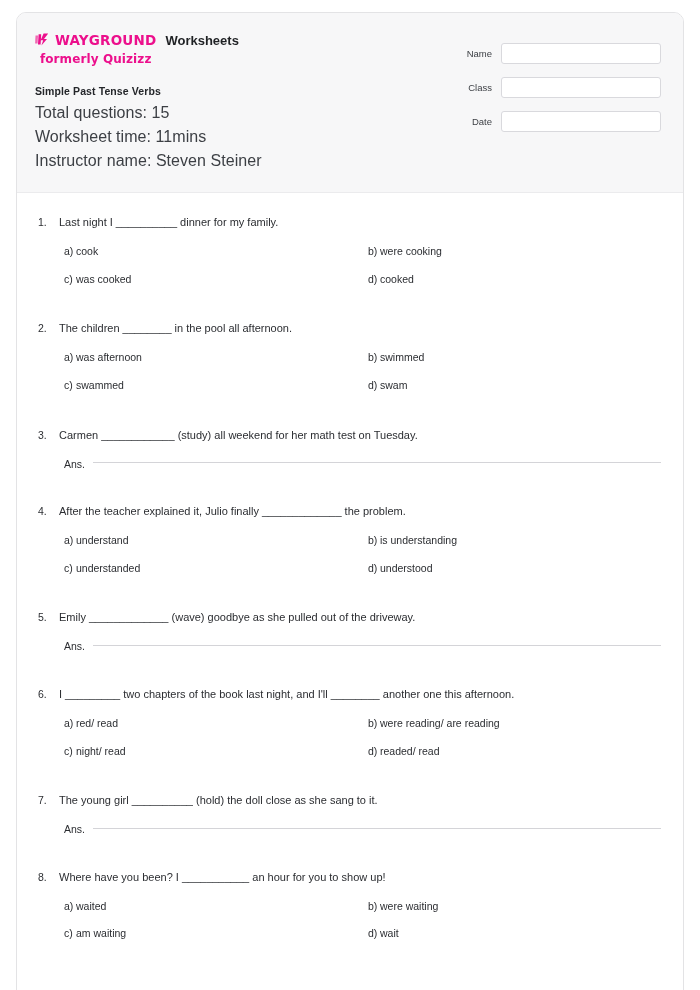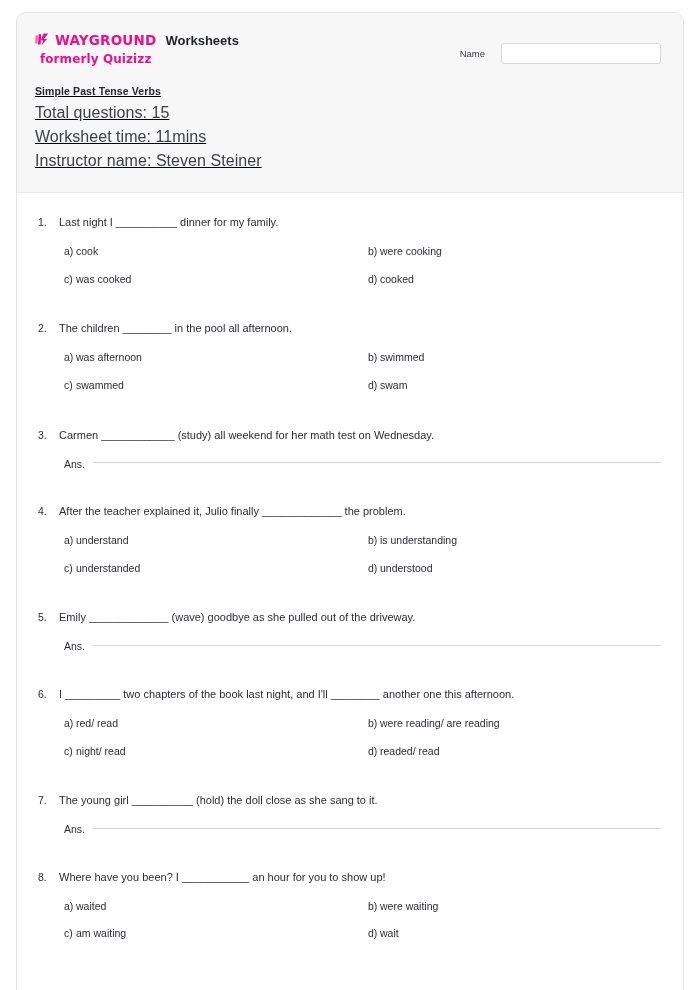--- a/index.html
+++ b/index.html
@@ -90,21 +90,20 @@
   .worksheets-label {
     font-size: 13px;
     font-weight: bold;
     color: #1f2124;
     line-height: 1;
     padding-top: 3px;
   }
 
   .meta {
     margin-top: 19px;
-    text-decoration: underline;
   }
   .meta-title {
     font-size: 10.5px;
     font-weight: bold;
     color: #24262a;
     margin-bottom: 7px;
     letter-spacing: 0.1px;
   }
   .meta-line {
     font-size: 16px;
@@ -122,21 +121,21 @@
   .field-row {
     display: flex;
     align-items: center;
     justify-content: flex-end;
     margin-bottom: 13px;
   }
   .field-row:last-child { margin-bottom: 0; }
   .field-label {
     font-size: 9.5px;
     color: #3c3f44;
-    margin-right: 16px;
+    margin-right: 9px;
     text-align: right;
     min-width: 30px;
   }
   .field-input {
     width: 160px;
     height: 21px;
     background: #ffffff;
     border: 1px solid #d9d9dd;
     border-radius: 3px;
     font-size: 10px;
@@ -256,20 +255,28 @@
           <div class="meta-line">Worksheet time: 11mins</div>
           <div class="meta-line">Instructor name: Steven Steiner</div>
         </div>
       </div>
 
       <div class="fields">
         <div class="field-row">
           <span class="field-label">Name</span>
           <input class="field-input" type="text" value="" style="">
         </div>
+        <div class="field-row">
+          <span class="field-label">Class</span>
+          <input class="field-input" type="text" value="" style="">
+        </div>
+        <div class="field-row">
+          <span class="field-label">Date</span>
+          <input class="field-input" type="text" value="" style="">
+        </div>
       </div>
 
     </div>
 
     <div class="body" id="questions-container">
         <div class="question">
           <div class="q-head">
             <div class="q-num">1.</div>
             <div class="q-text">Last night I __________ dinner for my family.</div>
           </div>
@@ -314,21 +321,21 @@
             <div class="option">
               <span class="opt-letter">d)</span>
               <span class="opt-text">swam</span>
             </div>
           </div>
           <div class="q-spacer-mc"></div>
         </div>
         <div class="question">
           <div class="q-head">
             <div class="q-num">3.</div>
-            <div class="q-text">Carmen ____________ (study) all weekend for her math test on Wednesday.</div>
+            <div class="q-text">Carmen ____________ (study) all weekend for her math test on Tuesday.</div>
           </div>
           <div class="ans-row">
             <span class="ans-label">Ans.</span>
             <span class="ans-rule"></span>
           </div>
           <div class="q-spacer-ans"></div>
         </div>
         <div class="question">
           <div class="q-head">
             <div class="q-num">4.</div>

